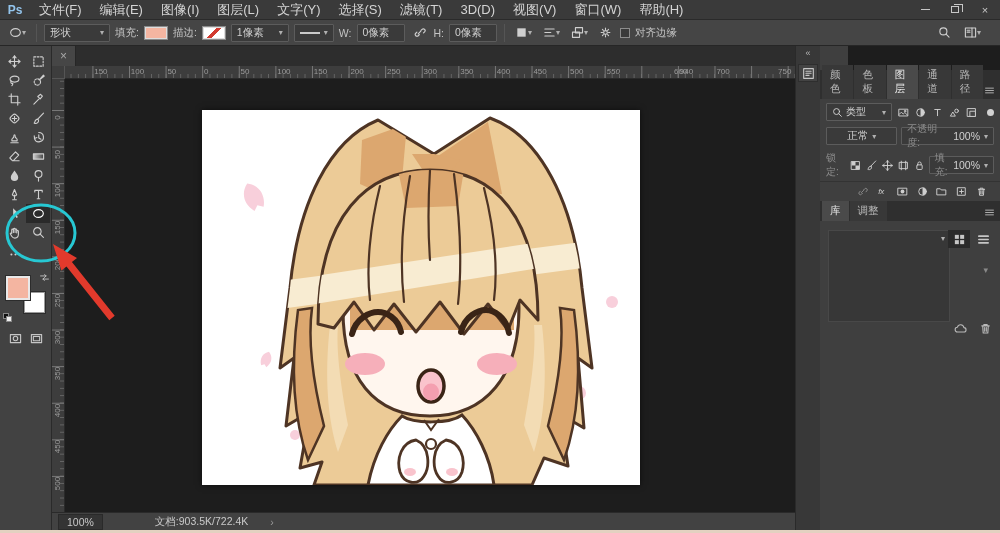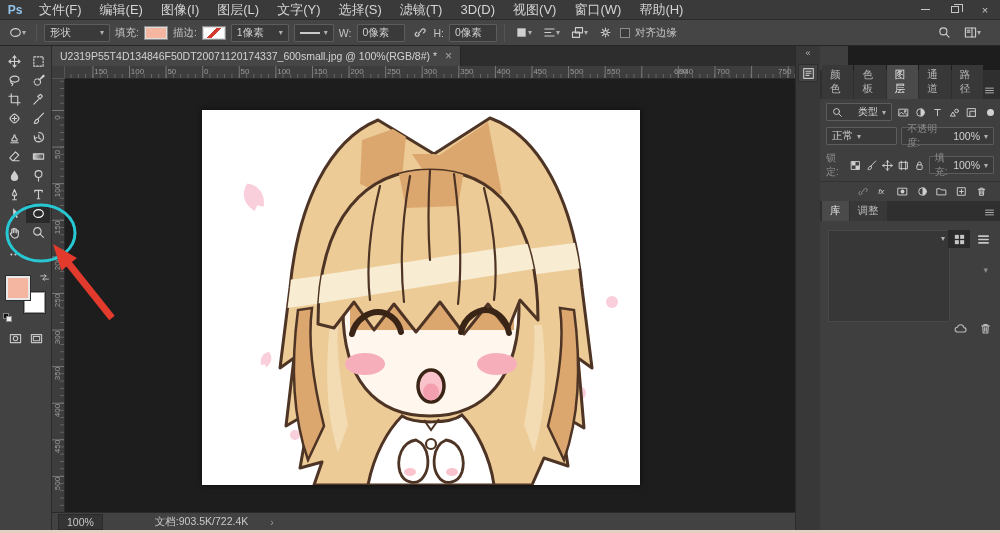--- a/index.html
+++ b/index.html
@@ -249,21 +249,20 @@
               </g>
             </svg>
           </span>
           <span class="caret">▾</span>
         </span>
     </span>
   </div>
 
   <div id="tabbar">
     <div id="doc-tab">
-      <span>U2319P55T4D134846F50DT20071120174337_600small.jpg @ 100%(RGB/8#) *</span>
       <span id="tab-close">×</span>
     </div>
   </div>
 
   <div id="toolbar">
     <div id="tools-grid">
         <div class="tool">
           <svg class="ic " viewBox="0 0 14 14">
             <g stroke="currentColor" fill="none" stroke-width="1.2" stroke-linecap="round" stroke-linejoin="round">
               <path d="M7 1v12M1 7h12M7 1l-1.7 2M7 1l1.7 2M7 13l-1.7-2M7 13l1.7-2M1 7l2-1.7M1 7l2 1.7M13 7l-2-1.7M13 7l-2 1.7"></path>
@@ -593,21 +592,21 @@
           <svg class="ic ic-sm" viewBox="0 0 14 14">
             <g stroke="currentColor" fill="none" stroke-width="1.2" stroke-linecap="round" stroke-linejoin="round">
               <path d="M2 4h10M2 7h10M2 10h10"></path>
             </g>
           </svg>
         </span>
       </div>
 
     <div class="prow">
       <span class="fld" style="width:66px;justify-content:space-between;">
-        <span style="display:inline-flex;align-items:center;gap:15px;">
+        <span style="display:inline-flex;align-items:center;gap:3px;">
             <span class="icon-slot ic-sm">
               <svg class="ic ic-sm" viewBox="0 0 14 14">
                 <g stroke="currentColor" fill="none" stroke-width="1.2" stroke-linecap="round" stroke-linejoin="round">
                   <circle cx="5.8" cy="5.8" r="3.8"></circle>
                   <path d="M8.7 8.7l3.2 3.2"></path>
                 </g>
               </svg>
             </span>
             <span class="mini">类型</span>
           </span>
@@ -652,21 +651,21 @@
                 <rect x="2" y="2" width="10" height="10"></rect>
                 <rect x="5.4" y="5.4" width="6.6" height="6.6" fill="#454545"></rect>
               </g>
             </svg>
           </span>
         </span>
       <span style="margin-left:auto;width:7px;height:7px;border-radius:50%;background:#d2d2d2;"></span>
     </div>
 
     <div class="prow">
-      <span class="fld" style="width:72px;justify-content:flex-start;">
+      <span class="fld" style="width:72px;justify-content:center;">
           <span>正常</span>
           <span class="caret">▾</span>
         </span>
       <span class="fld" style="margin-left:auto;">
           <span class="mini dim">不透明度:</span>
           <span>100%</span>
           <span class="caret">▾</span>
         </span>
     </div>
 

